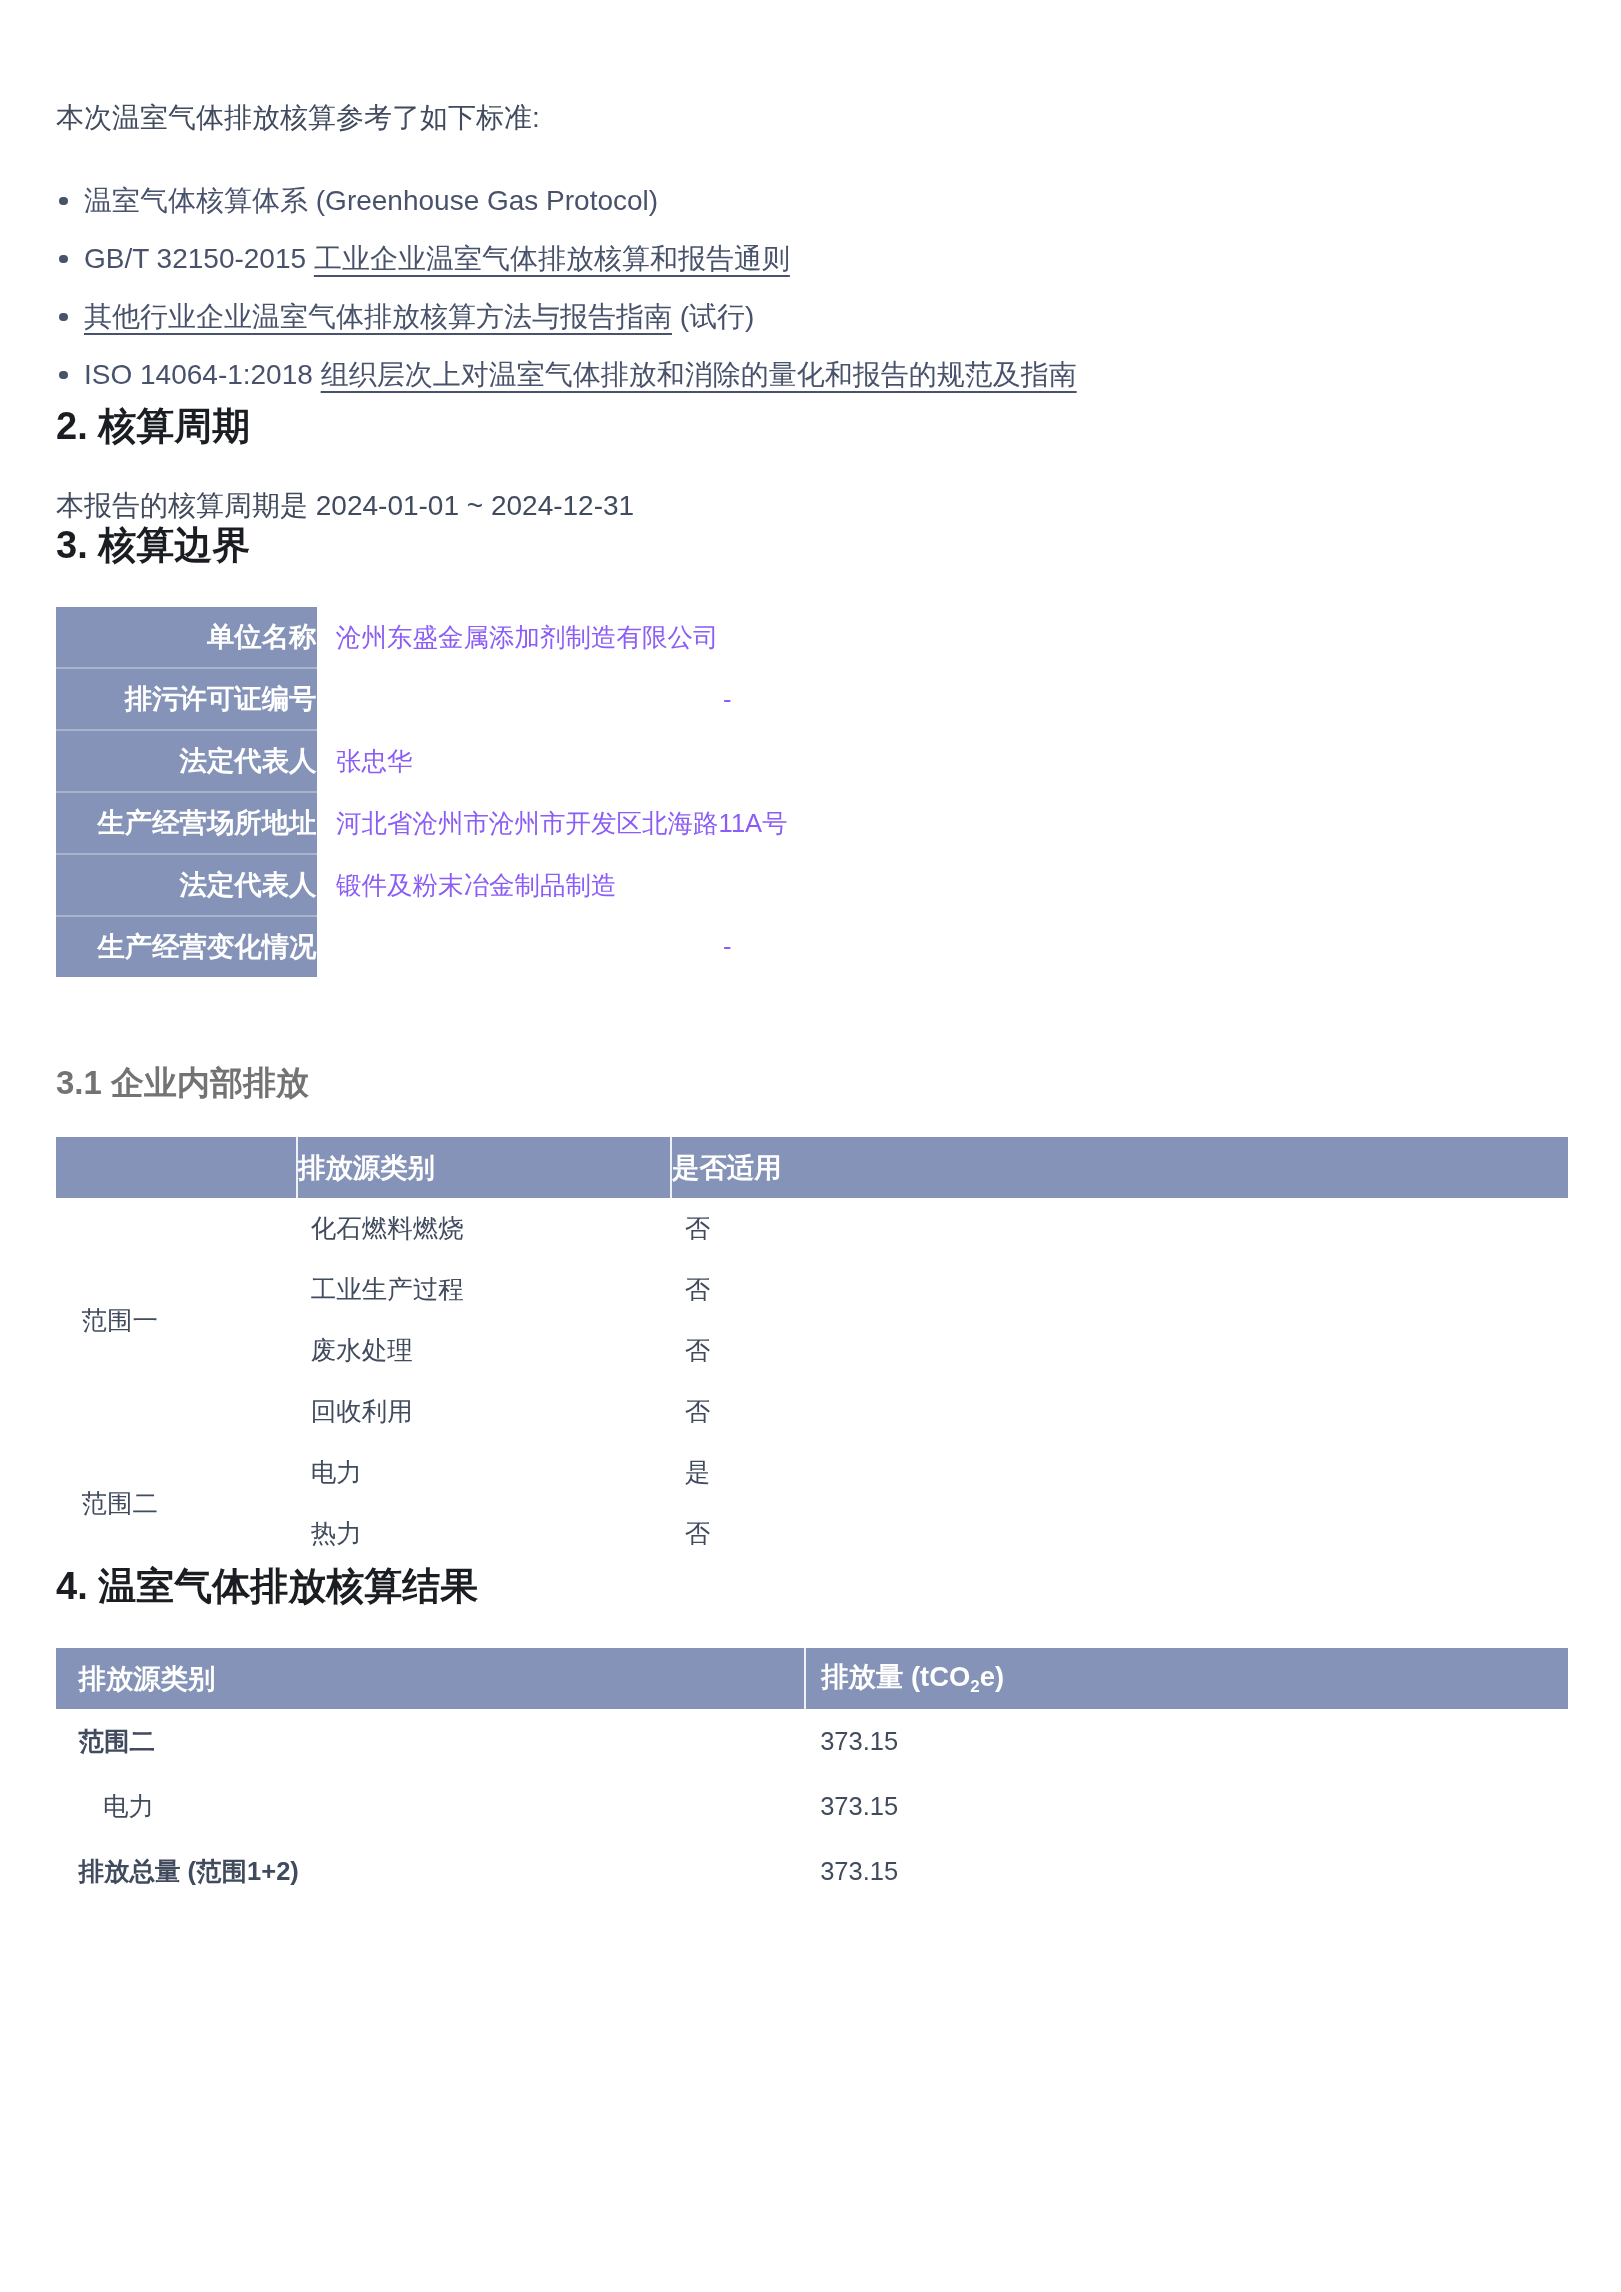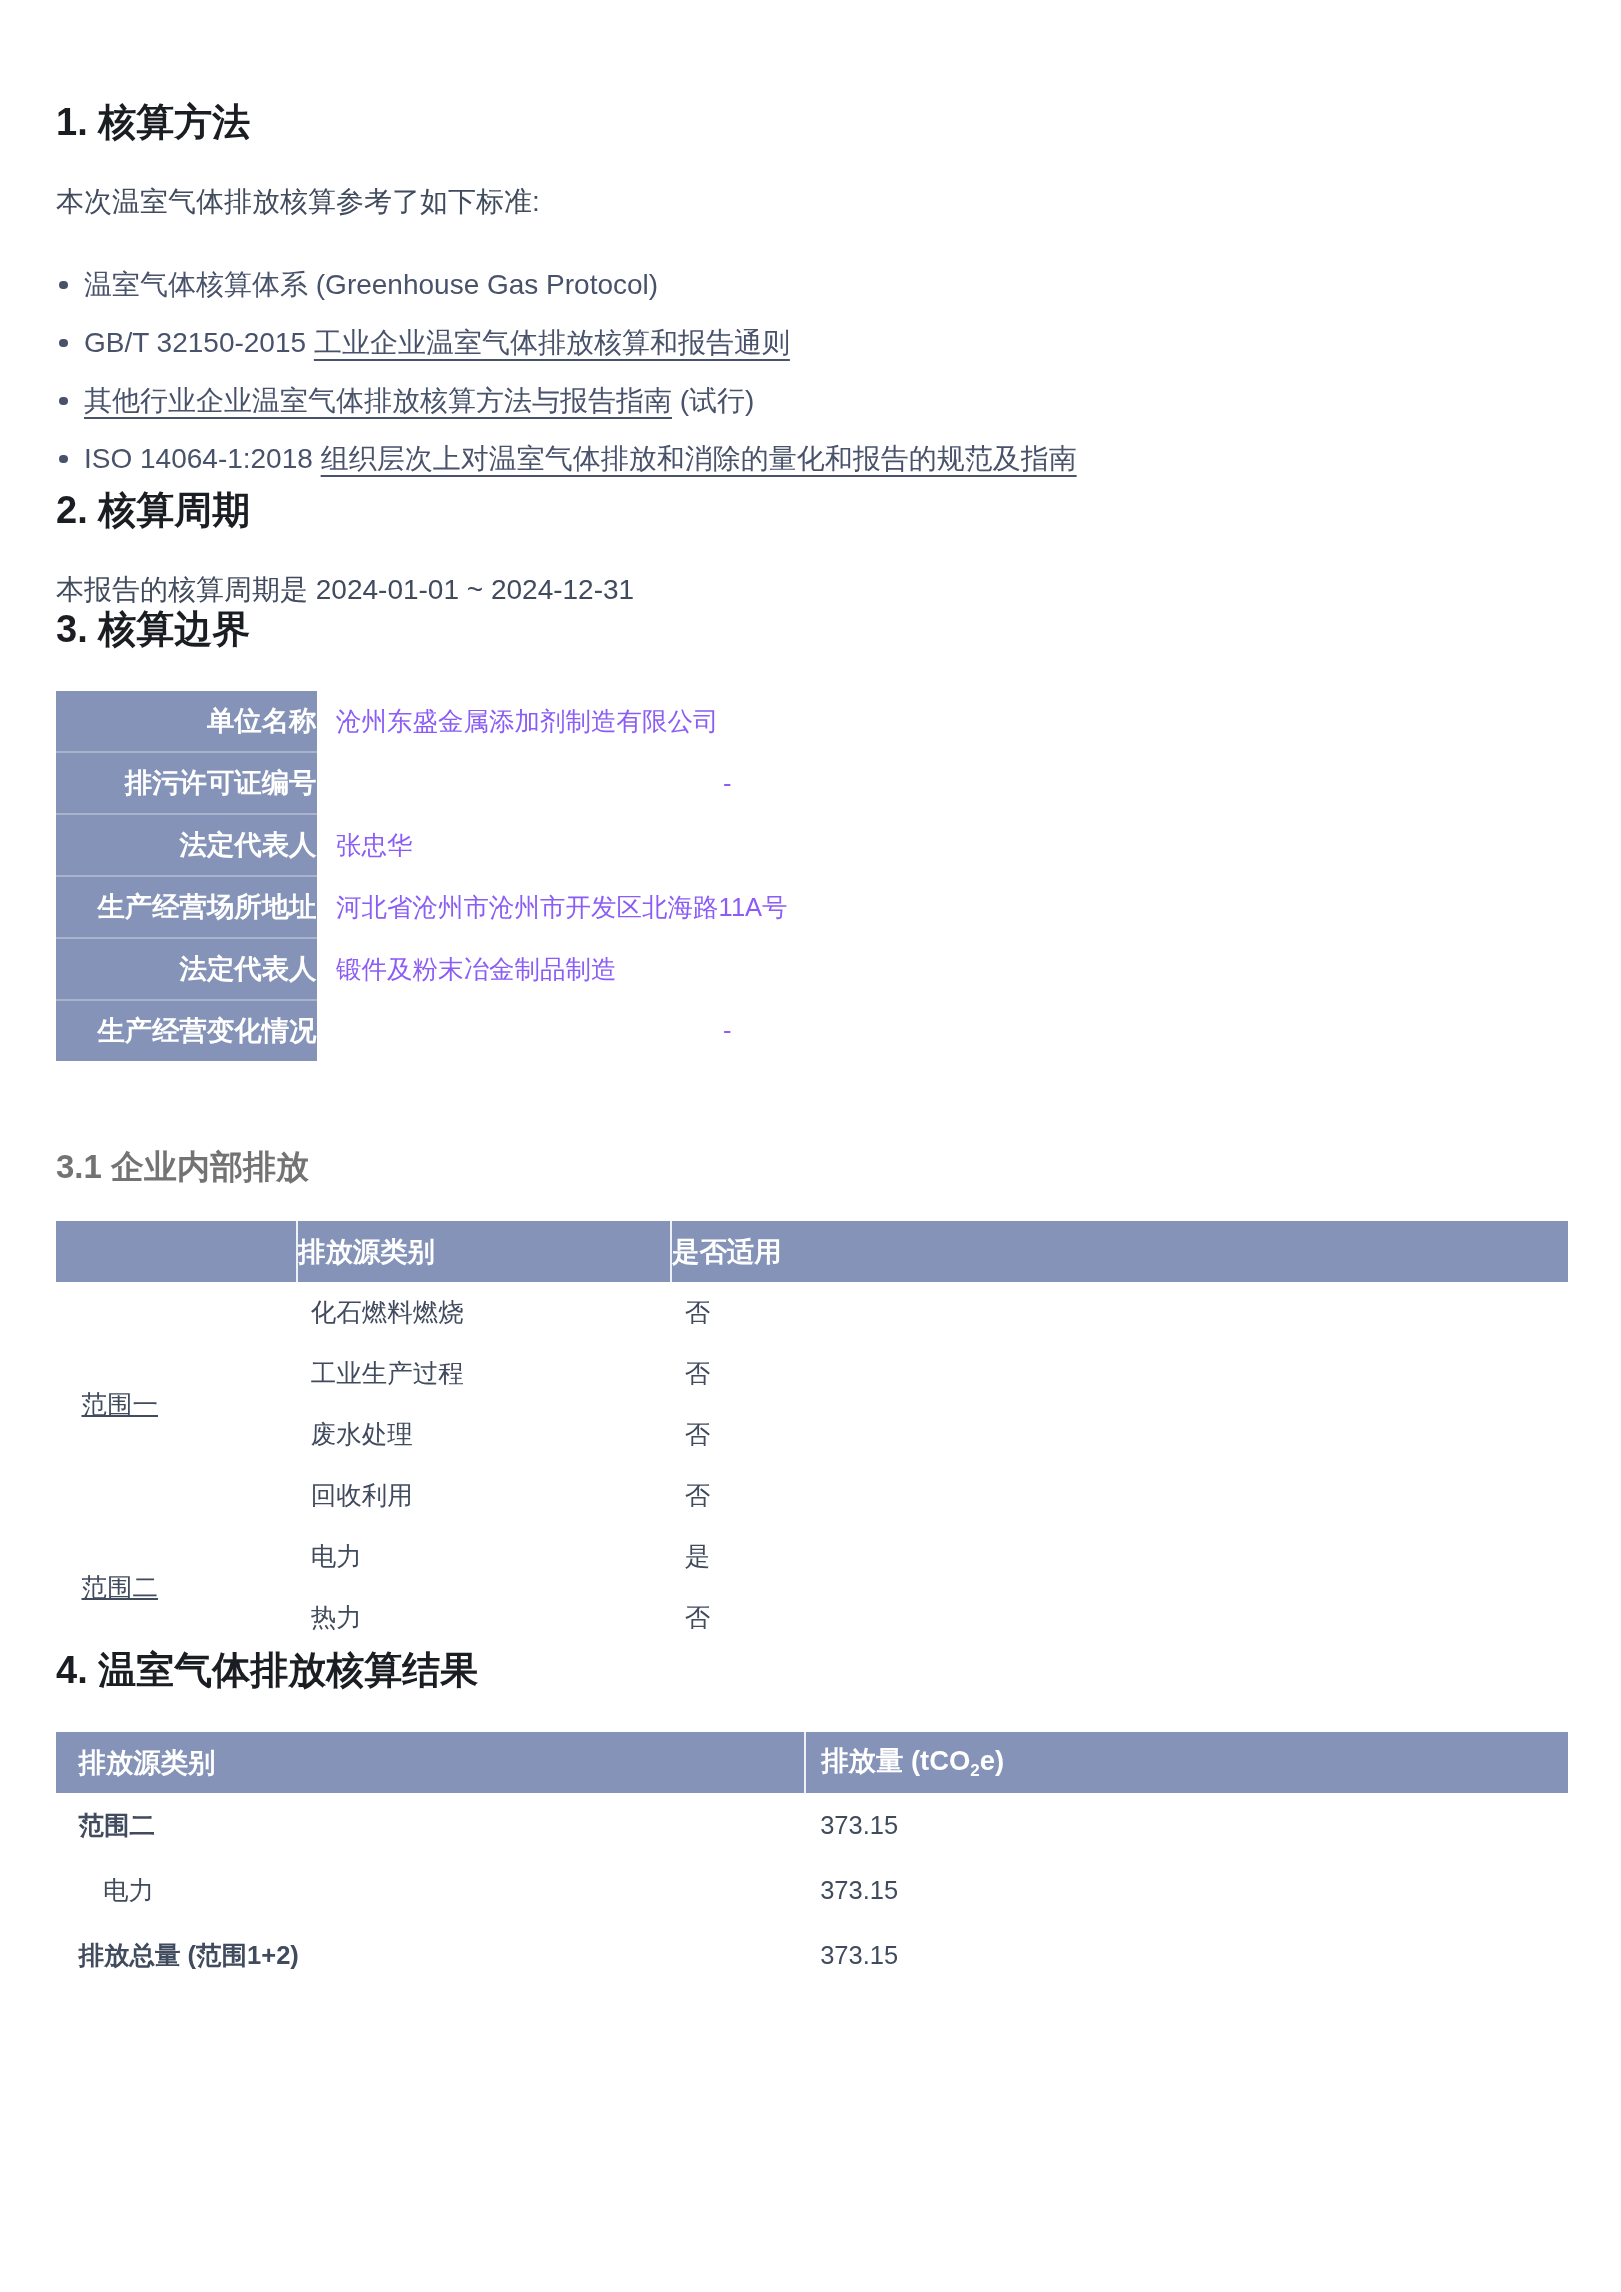--- a/index.html
+++ b/index.html
@@ -71,21 +71,21 @@
   .t2 tr.head th{
     background:#8493b7;color:#ffffff;
     font-size:27.4px;font-weight:bold;
     height:61px;padding:0;
   }
   .t2 tr.head th + th{border-left:2.9px solid #eef1f6;}
   .t2 .c1{width:240px;}
   .t2 .c2{width:372px;text-align:left;padding-left:13.7px;}
   .t2 .c3{text-align:left;padding-left:155px;}
   .t2 td{height:61px;font-size:25.5px;color:#414b5e;padding:0;}
-  .t2 td.scope{vertical-align:middle;padding-left:25.5px;text-decoration:underline;}
+  .t2 td.scope{vertical-align:middle;padding-left:25.5px;}
   .t2 td.src{padding-left:13.7px;}
   .t2 td.app{padding-left:13.7px;}
 
   
   .t3{width:1512px;margin-top:29px;}
   .t3 tr.head th{
     background:#8493b7;color:#ffffff;
     font-size:27.4px;font-weight:bold;text-align:left;
     height:61px;padding:0 0 0 22.5px;
   }
@@ -96,21 +96,20 @@
   .t3 td.lab.indent{padding-left:47px;}
   .t3 tr.bold td.lab{font-weight:bold;}
   .t3 td.val{padding-left:15.7px;}
   sub{font-size:0.62em;}
 </style>
 </head>
 <body>
 
 <div class="page">
 
-  <h2 class="sec">1. 核算方法</h2>
   <p class="body">本次温室气体排放核算参考了如下标准:</p>
   <ul class="bullets">
     <li><span>温室气体核算体系 (Greenhouse Gas Protocol)</span><span class="u"></span><span></span></li>
     <li><span>GB/T 32150-2015 </span><span class="u">工业企业温室气体排放核算和报告通则</span><span></span></li>
     <li><span></span><span class="u">其他行业企业温室气体排放核算方法与报告指南</span><span> (试行)</span></li>
     <li><span>ISO 14064-1:2018 </span><span class="u">组织层次上对温室气体排放和消除的量化和报告的规范及指南</span><span></span></li>
   </ul>
 
   <h2 class="sec mt-sec2">2. 核算周期</h2>
   <p class="body">本报告的核算周期是 2024-01-01 ~ 2024-12-31</p>

